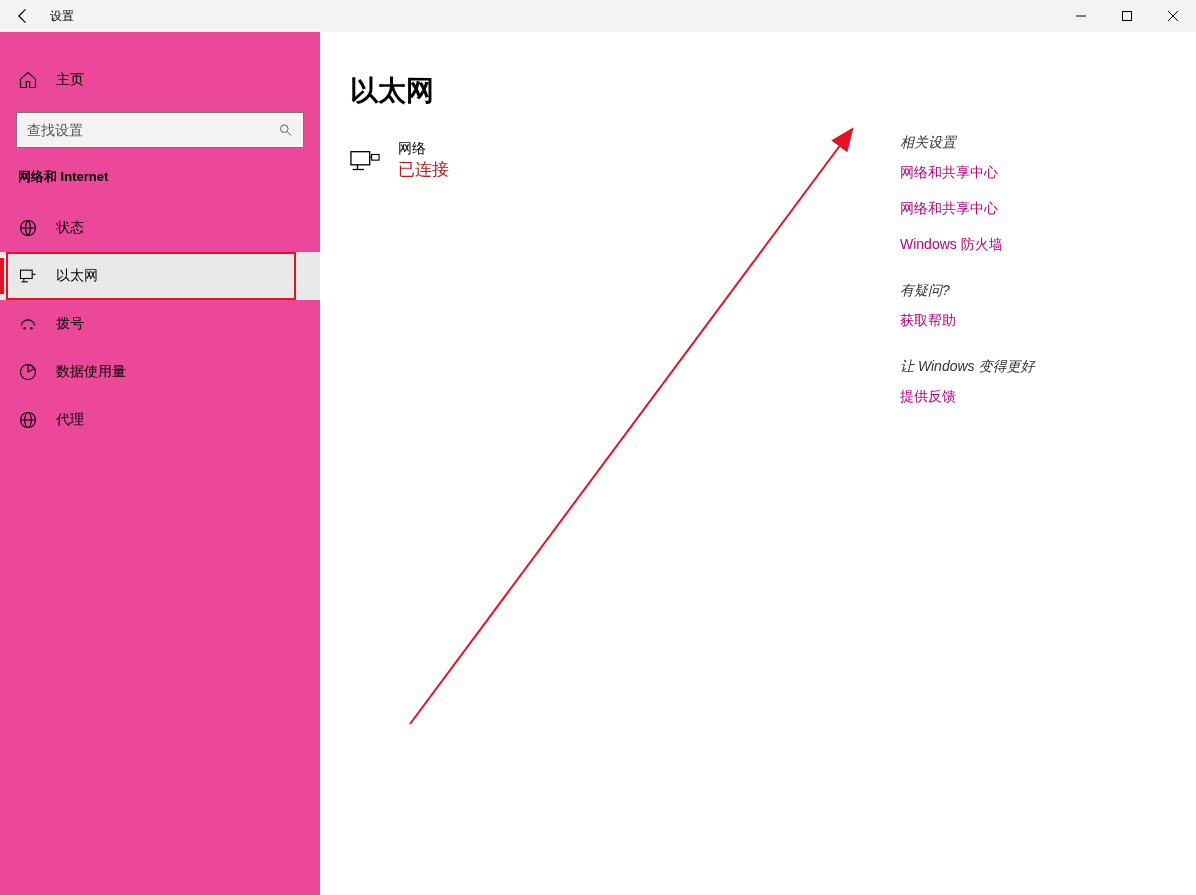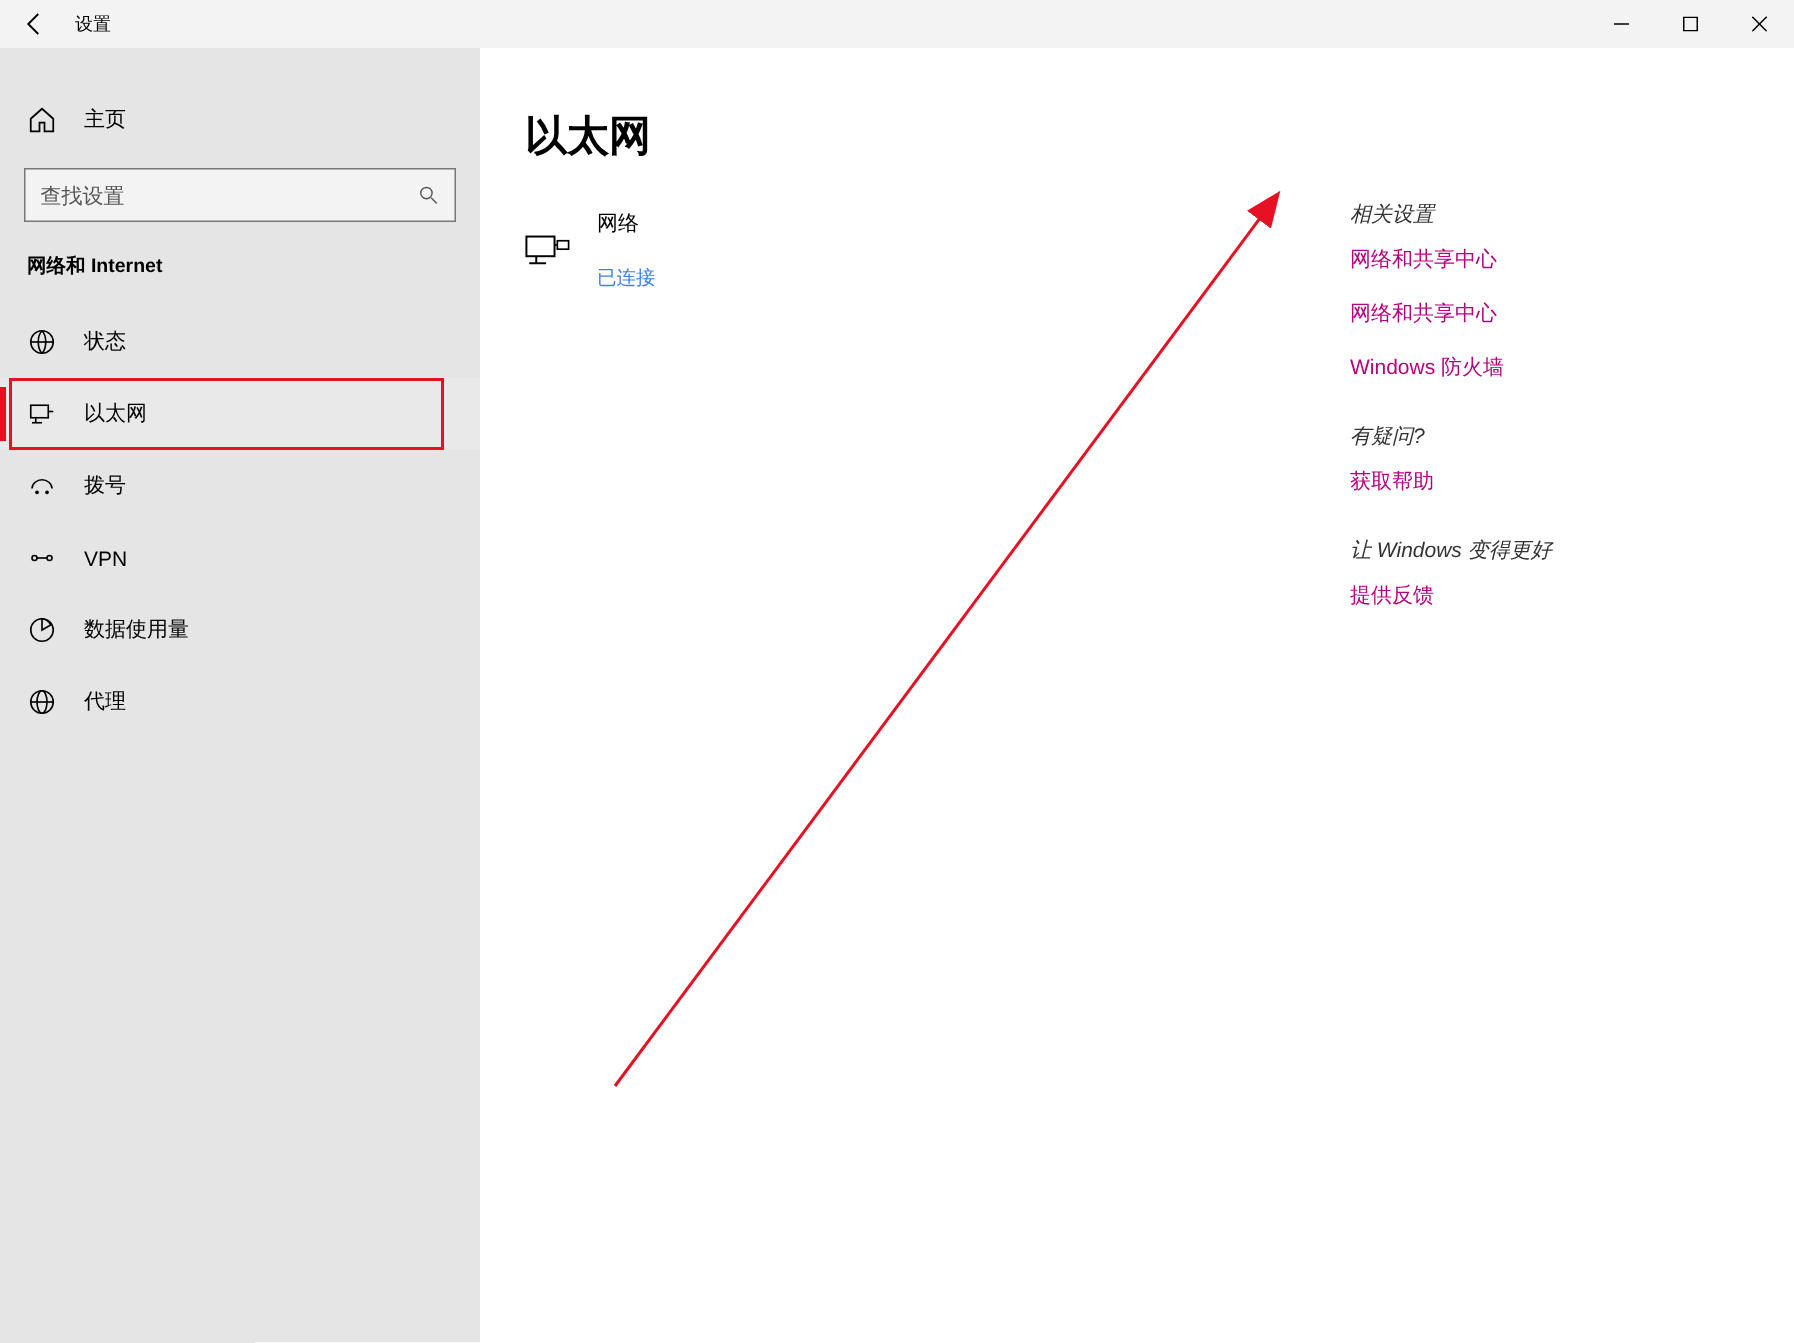--- a/index.html
+++ b/index.html
@@ -12,21 +12,21 @@
     width: 46px; height: 32px; display: flex; align-items: center; justify-content: center;
   }
   .titlebar .title { font-size: 12px; color: #000; margin-left: 4px; }
   .titlebar .spacer { flex: 1; }
   .win-btn { width: 46px; height: 32px; display: flex; align-items: center; justify-content: center; }
 
   
   .body { display: flex; flex: 1; min-height: 0; }
 
   
-  .sidebar { width: 320px; background: #e5e5e5; display: flex; flex-direction: column; padding-top: 24px; position: relative; }
+  .sidebar { width: 320px; background: #ec4899; display: flex; flex-direction: column; padding-top: 24px; position: relative; }
   .sidebar-row {
     display: flex; align-items: center; height: 48px; padding-left: 18px; gap: 18px;
     font-size: 14px; color: #000;
   }
   .home-row { font-size: 14px; }
   .search-wrap { padding: 0 16px; margin-top: 8px; margin-bottom: 16px; }
   .search-box {
     display: flex; align-items: center; justify-content: space-between;
     width: 100%; height: 36px; border: 1px solid #777; padding: 1px 10px;
     background: #f3f3f3;
@@ -49,21 +49,21 @@
   .highlight-box {
     position: absolute; border: 2px solid #e81123; pointer-events: none;
   }
 
   
   .main { flex: 1; background: #fff; display: flex; padding: 40px 0 0 0; position: relative; }
   .main-left { width: 580px; padding-left: 30px; }
   .main-left h1 { font-size: 28px; font-weight: 600; margin-bottom: 30px; }
   .net-row { display: flex; align-items: center; gap: 18px; }
   .net-text .net-name { font-size: 14px; }
-  .net-text .net-status { font-size: 13px; color: #3b82f6; margin-top: 18px; }
+  .net-text .net-status { font-size: 17px; color: #b91c1c; margin-top: 0; }
   .net-icon-svg { width: 30px; height: 24px; color: #000; margin-top: 2px; }
 
   .main-right { width: 260px; padding-top: 62px; }
   .right-heading { font-size: 14px; color: #333; margin-bottom: 12px; margin-top: 28px; font-style: italic; }
   .right-link { display: block; font-size: 14px; color: #b60080; margin-bottom: 18px; text-decoration: none; }
 
   
   .arrow-overlay { position: absolute; left: 0; top: 0; width: 100%; height: 100%; pointer-events: none; }
 </style>
 </head>
@@ -143,28 +143,20 @@
 
         <div class="sidebar-row nav-item">
           <svg class="icon-svg" viewBox="0 0 24 24">
               <path d="M4 14 C4 10 8 7 12 7 C16 7 20 10 20 14" stroke="#000" stroke-width="1.3" fill="none"></path>
               <circle cx="8" cy="17" r="1.5" fill="#000"></circle>
               <circle cx="16" cy="17" r="1.5" fill="#000"></circle>
             </svg>
           <span>拨号</span>
         </div>
 
-        <div class="sidebar-row nav-item">
-          <svg class="icon-svg" viewBox="0 0 24 24">
-              <circle cx="6" cy="12" r="2" stroke="#000" stroke-width="1.3" fill="none"></circle>
-              <circle cx="18" cy="12" r="2" stroke="#000" stroke-width="1.3" fill="none"></circle>
-              <line x1="8" y1="12" x2="16" y2="12" stroke="#000" stroke-width="1.3"></line>
-            </svg>
-          <span>VPN</span>
-        </div>
 
         <div class="sidebar-row nav-item">
           <svg class="icon-svg" viewBox="0 0 24 24">
               <circle cx="12" cy="12" r="9" stroke="#000" stroke-width="1.3" fill="none"></circle>
               <path d="M12 12 L12 3 A9 9 0 0 1 19 8 Z" stroke="#000" stroke-width="1.3" fill="none"></path>
             </svg>
           <span>数据使用量</span>
         </div>
 
         <div class="sidebar-row nav-item">

